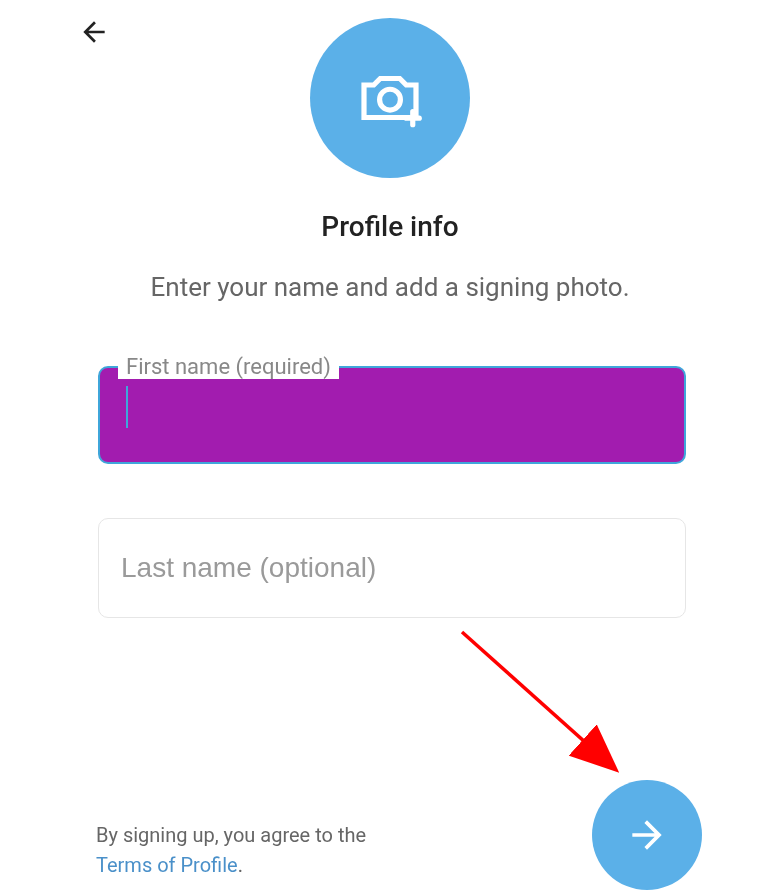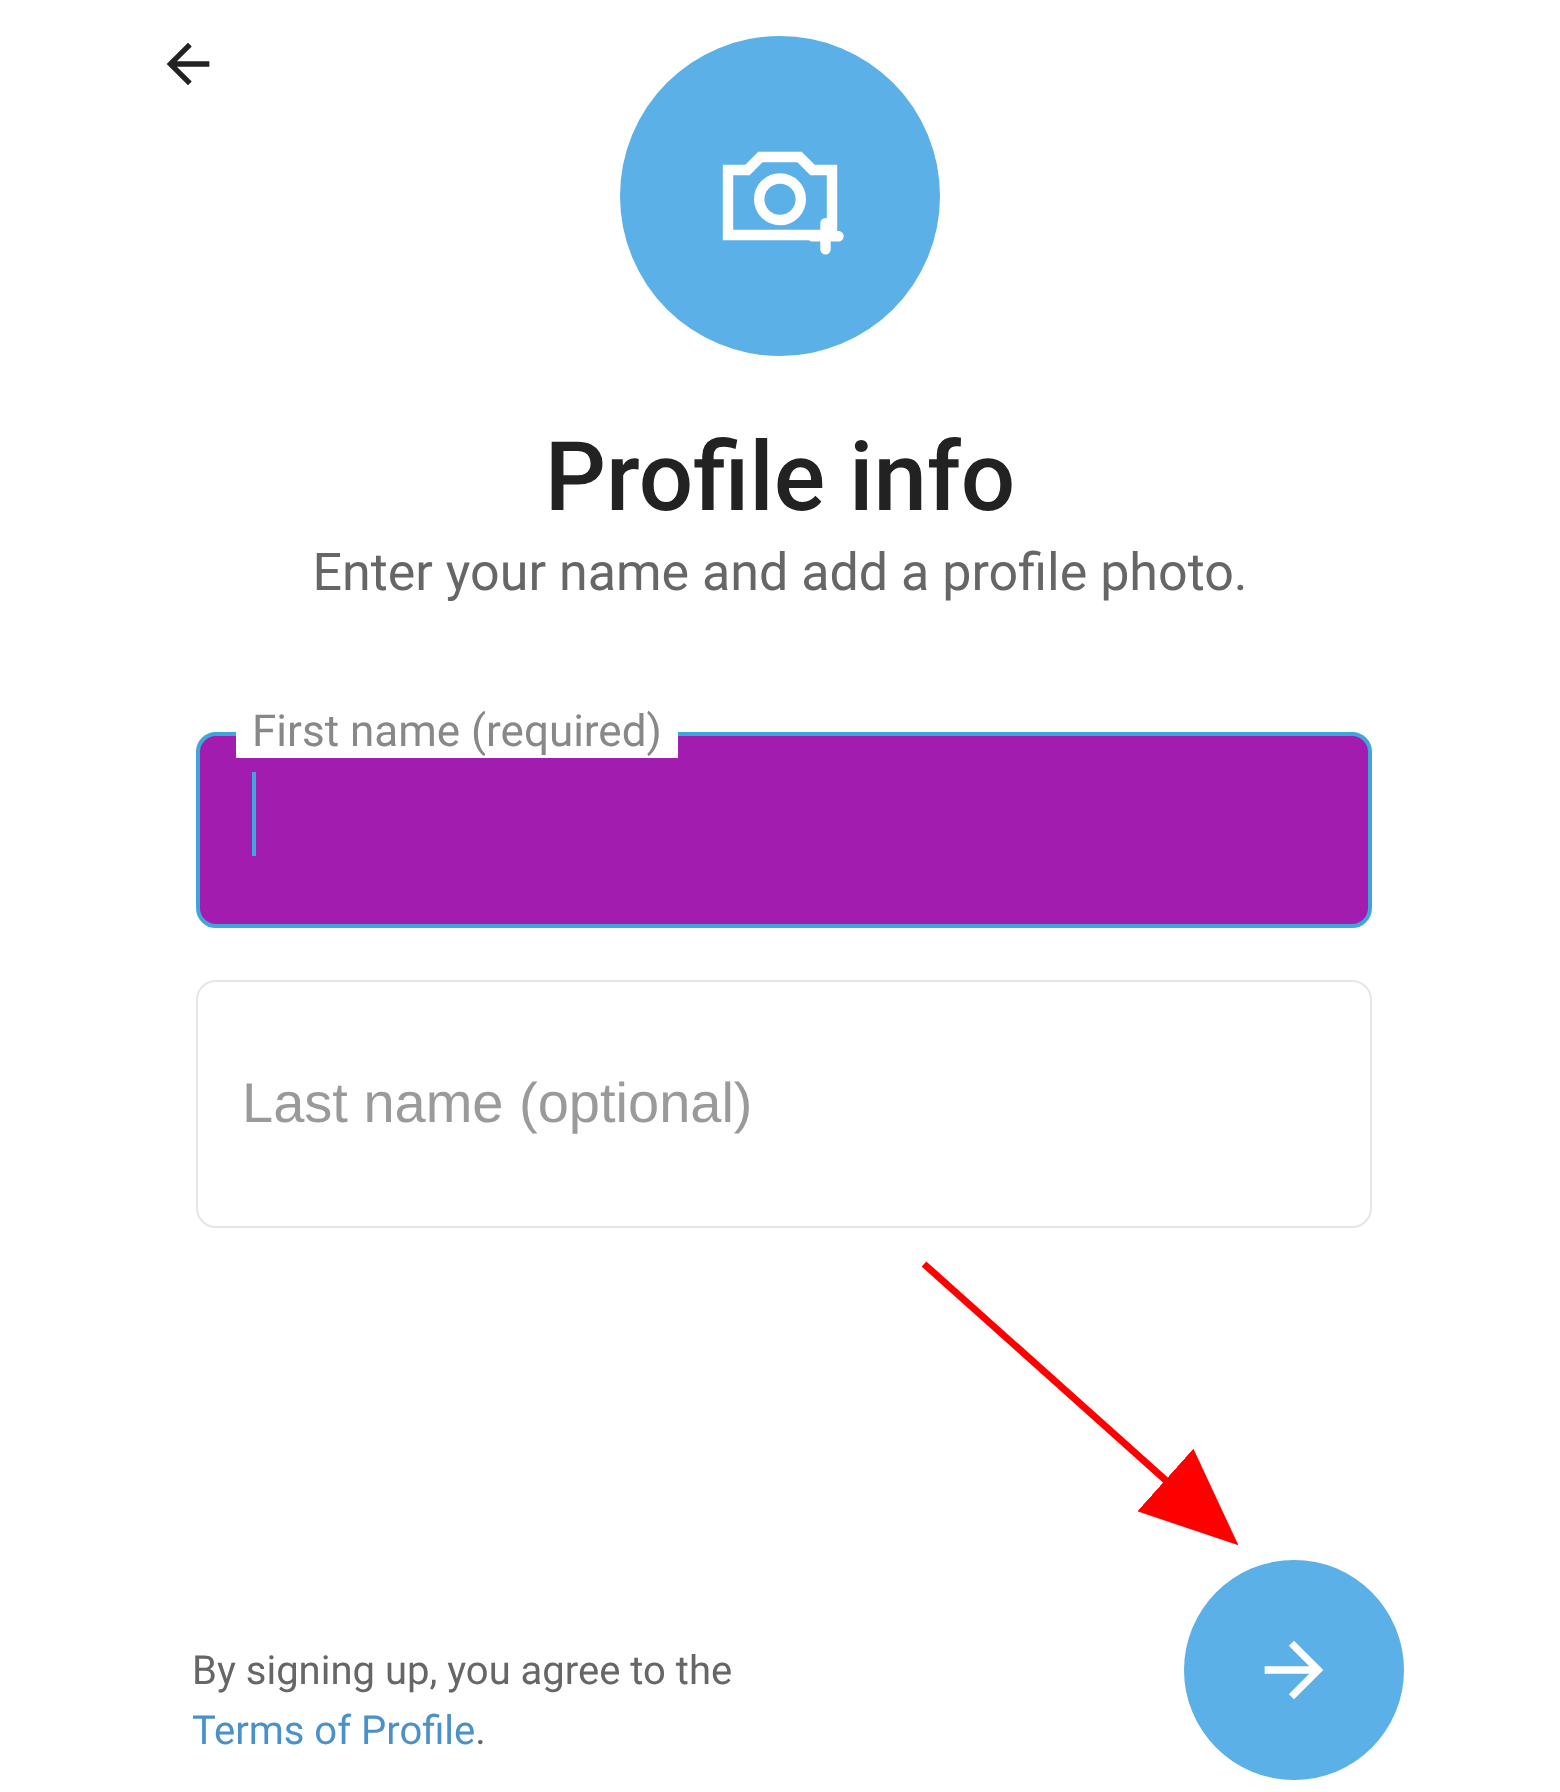--- a/index.html
+++ b/index.html
@@ -39,21 +39,21 @@
       align-items: center;
       justify-content: center;
       cursor: pointer;
     }
     .page-title {
       position: absolute;
       top: 210px;
       left: 0;
       right: 0;
       text-align: center;
-      font-size: 48px;
+      font-size: 28px;
       font-weight: 500;
       color: #222;
     }
     .subtitle {
       position: absolute;
       top: 272px;
       left: 0;
       right: 0;
       text-align: center;
       font-size: 26px;
@@ -92,22 +92,22 @@
     }
     .cursor-bar {
       position: absolute;
       left: 26px;
       top: 18px;
       width: 2px;
       height: 42px;
       background: #3fa6da;
     }
     .input-last {
-      top: 490px;
-      height: 124px;
+      top: 518px;
+      height: 100px;
       border: 1px solid #e6e6e6;
       border-radius: 10px;
       background: #fff;
       display: flex;
       align-items: center;
     }
     .input-last .text-input {
       width: 100%;
       height: 100%;
       border: none;
@@ -167,21 +167,21 @@
     </g>
     <g stroke="#ffffff" stroke-width="1.6" stroke-linecap="round">
       <line x1="19" y1="16.2" x2="19" y2="20.2"></line>
       <line x1="17" y1="18.2" x2="21" y2="18.2"></line>
     </g>
   </svg>
 </div>
 
 <h1 class="page-title">Profile info</h1>
 
-<p class="subtitle">Enter your name and add a profile photo.</p>
+<p class="subtitle">Enter your name and add a signing photo.</p>
 
 <div class="input-wrapper input-first">
   <span class="floating-label">First name (required)</span>
   <div class="cursor-bar"></div>
   <input type="text" class="text-input" value="" style="">
 </div>
 
 <div class="input-wrapper input-last">
   <input type="text" class="text-input" placeholder="Last name (optional)" style="">
 </div>

